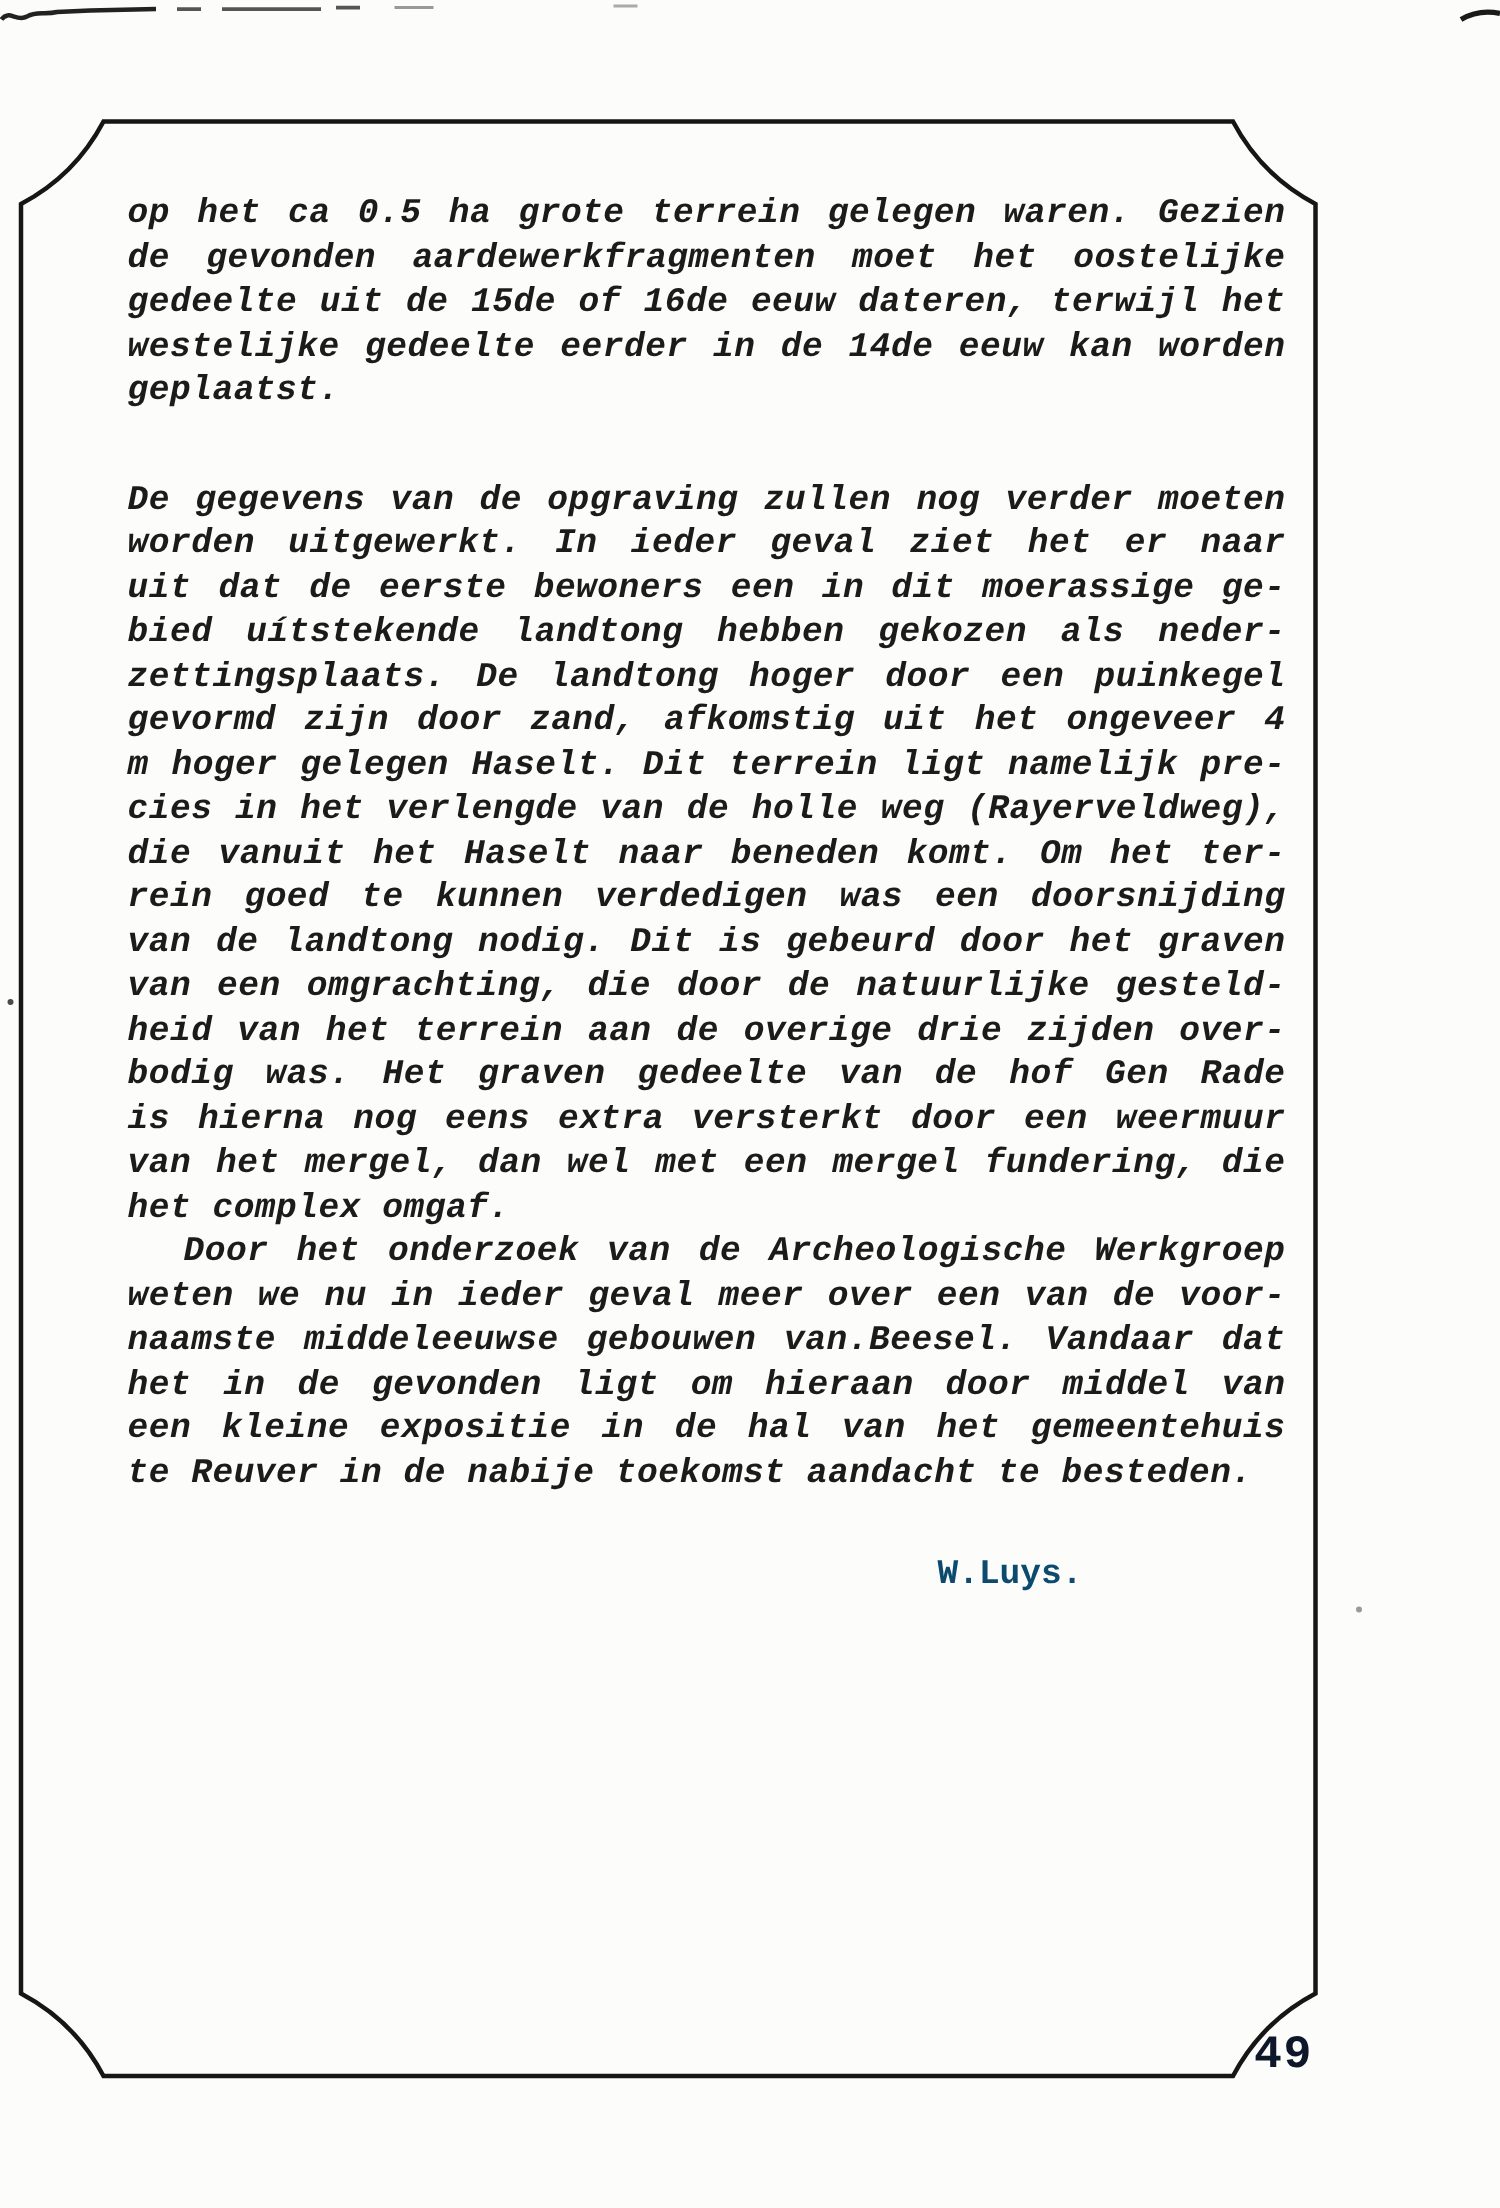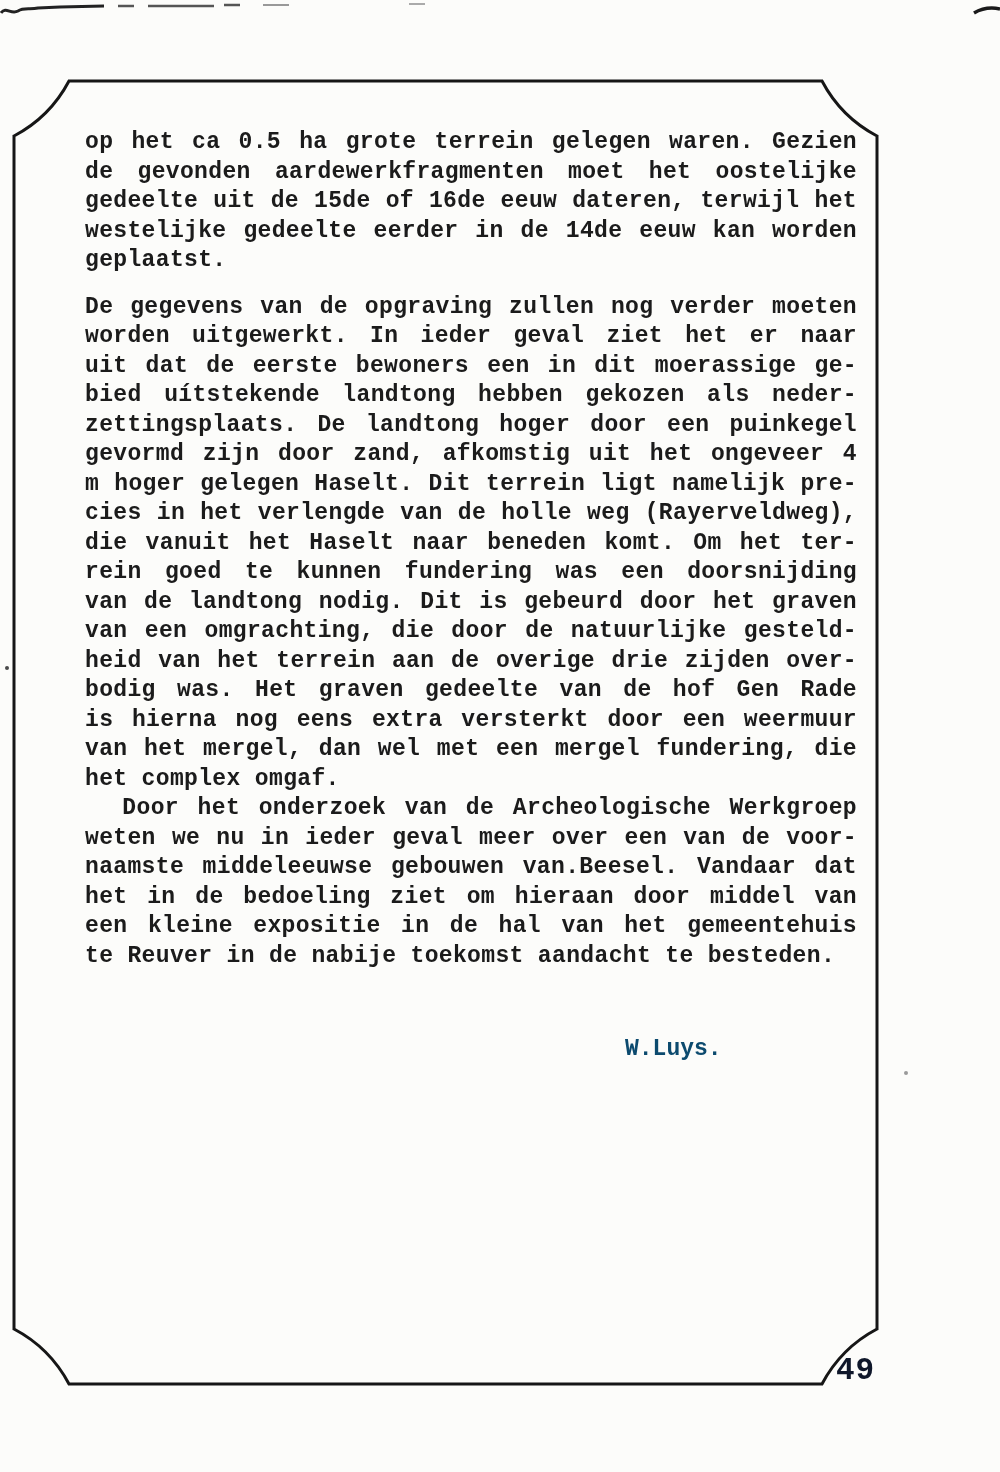--- a/index.html
+++ b/index.html
@@ -7,22 +7,22 @@
     width:1000px;height:1472px;position:relative;overflow:hidden;
     background:#fcfcfa;
     font-family:"Liberation Mono","DejaVu Sans Mono",monospace;
   }
   .frame-svg{position:absolute;left:0;top:0;width:1000px;height:1472px;}
   .textblock{
     position:absolute;left:85px;top:128px;width:772px;
     font-size:23px;font-weight:bold;line-height:29.5px;
     letter-spacing:0.35px;color:#1b1b1b;
   }
-  .para{margin:0;}
-  .gap-line{margin-top:17px;}
+  .para{margin:0;font-style:italic;}
+  .gap-line{margin-top:43px;}
   .line{text-align:justify;text-align-last:justify;white-space:normal;}
   .line.last{text-align:center;text-align-last:left;}
   .signature{
     position:absolute;left:625px;top:1035px;
     font-size:23px;font-weight:bold;line-height:29.5px;color:#0c4a6e;
   }
   .pagenum{
     position:absolute;left:836px;top:1355px;line-height:1;
     font-size:31px;font-weight:bold;color:#0f172a;letter-spacing:1px;
   }
@@ -56,34 +56,34 @@
     <div class="para gap-line">
       <div class="line">De gegevens van de opgraving zullen nog verder moeten</div>
       <div class="line">worden uitgewerkt. In ieder geval ziet het er naar</div>
       <div class="line">uit dat de eerste bewoners een in dit moerassige ge-</div>
       <div class="line">bied uítstekende landtong hebben gekozen als neder-</div>
       <div class="line">zettingsplaats. De landtong hoger door een puinkegel</div>
       <div class="line">gevormd zijn door zand, afkomstig uit het ongeveer 4</div>
       <div class="line">m hoger gelegen Haselt. Dit terrein ligt namelijk pre-</div>
       <div class="line">cies in het verlengde van de holle weg (Rayerveldweg),</div>
       <div class="line">die vanuit het Haselt naar beneden komt. Om het ter-</div>
-      <div class="line">rein goed te kunnen fundering was een doorsnijding</div>
+      <div class="line">rein goed te kunnen verdedigen was een doorsnijding</div>
       <div class="line">van de landtong nodig. Dit is gebeurd door het graven</div>
       <div class="line">van een omgrachting, die door de natuurlijke gesteld-</div>
       <div class="line">heid van het terrein aan de overige drie zijden over-</div>
       <div class="line">bodig was. Het graven gedeelte van de hof Gen Rade</div>
       <div class="line">is hierna nog eens extra versterkt door een weermuur</div>
       <div class="line">van het mergel, dan wel met een mergel fundering, die</div>
       <div class="line last">het complex omgaf.</div>
     </div>
     <div class="para">
       <div class="line">&nbsp;&nbsp;Door het onderzoek van de Archeologische Werkgroep</div>
       <div class="line">weten we nu in ieder geval meer over een van de voor-</div>
       <div class="line">naamste middeleeuwse gebouwen van.Beesel. Vandaar dat</div>
-      <div class="line">het in de bedoeling ziet om  hieraan door middel van</div>
+      <div class="line">het in de gevonden ligt om  hieraan door middel van</div>
       <div class="line">een kleine expositie in de hal van het gemeentehuis</div>
       <div class="line last">te Reuver in de nabije toekomst aandacht te besteden.</div>
     </div>
   </div>
 
 <div class="signature">W.Luys.</div>
 
 <div class="pagenum">49</div>
 
 <div class="dot dot-left"></div>

